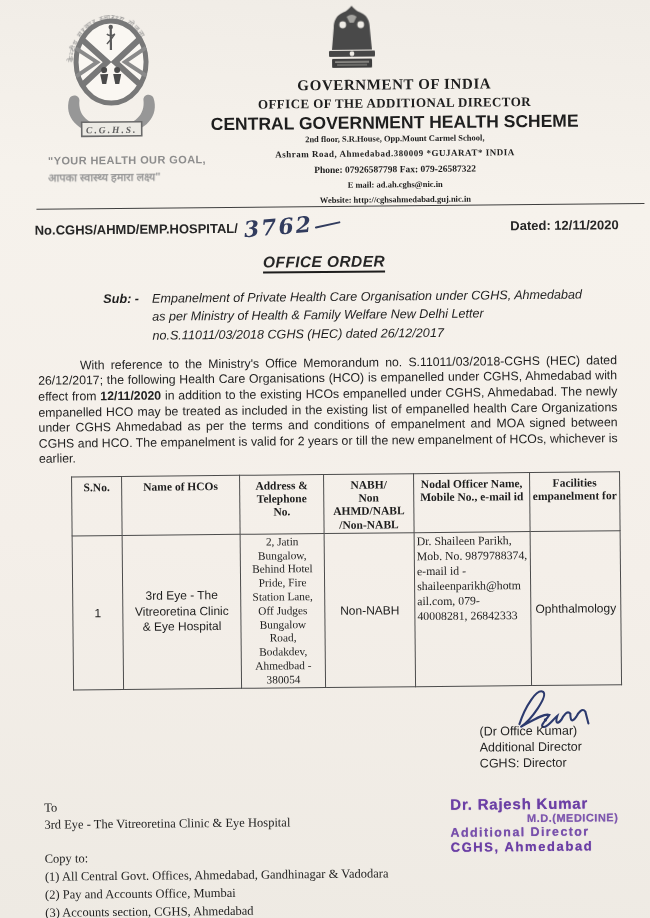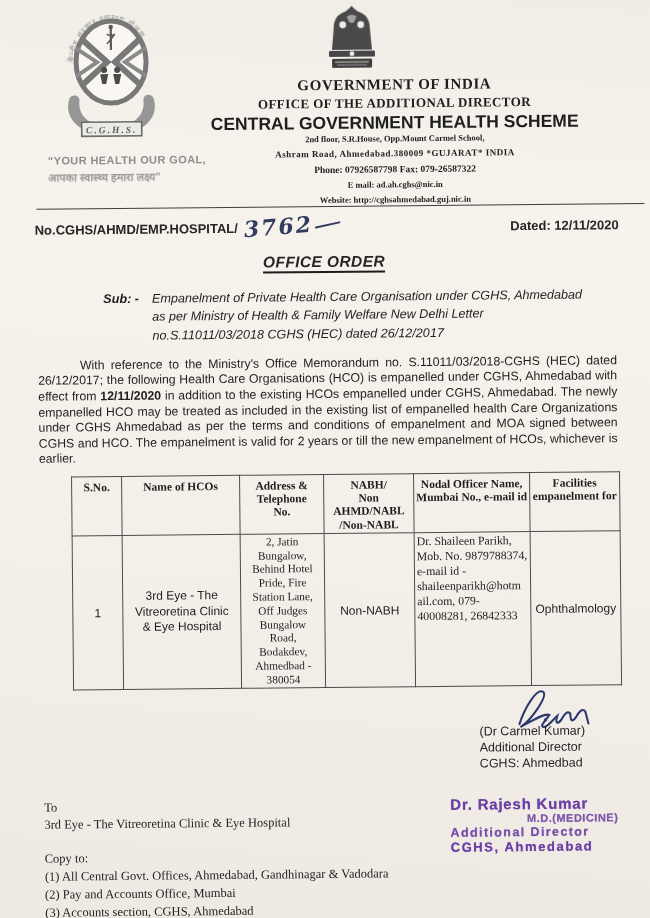--- a/index.html
+++ b/index.html
@@ -173,21 +173,21 @@
           <th class="pre">S.No.</th>
           <th class="pre">Name of HCOs</th>
           <th class="pre">Address &amp;
 Telephone
 No.</th>
           <th class="pre">NABH/
 Non
 AHMD/NABL
 /Non-NABL</th>
           <th class="pre">Nodal Officer Name,
-Mumbai No., e-mail id</th>
+Mobile No., e-mail id</th>
           <th class="pre">Facilities
 empanelment for</th>
         </tr>
         <tr style="height:140px">
           <td class="c-sno">1</td>
           <td class="c-name pre">3rd Eye - The
 Vitreoretina Clinic
 &amp; Eye Hospital</td>
           <td class="c-addr pre">2, Jatin
 Bungalow,
@@ -211,23 +211,23 @@
         </tr>
       </tbody>
         </table>
 
       <div class="sign-row">
         <div class="sign-block">
           <svg width="96" height="54" viewBox="0 0 96 54">
             <path d="M14 44 C20 26 32 8 38 12 C43 16 26 40 15 47 C28 40 39 33 44 35 C40 41 34 46 38 47 C42 48 48 39 52 36 C50 42 51 46 56 40 C58 36 62 30 65 34 C65 40 66 44 71 37 C73 33 77 28 80 32 L83 44" fill="none" stroke="#2c3a6e" stroke-width="2.1" stroke-linecap="round"></path>
             <circle cx="40" cy="40" r="1.6" fill="#2c3a6e"></circle>
           </svg>
-          <div>(Dr Carmel Kumar)</div>
+          <div>(Dr Office Kumar)</div>
           <div>Additional Director</div>
-          <div>CGHS: Ahmedbad</div>
+          <div>CGHS: Director</div>
         </div>
       </div>
 
       <div class="footer">
         <div class="to-block">
           <div>To</div>
           <div>3rd Eye - The Vitreoretina Clinic &amp; Eye Hospital</div>
           <div class="copy-block">
             <div>Copy to:</div>
             <div>(1) All Central Govt. Offices, Ahmedabad, Gandhinagar &amp; Vadodara</div>

